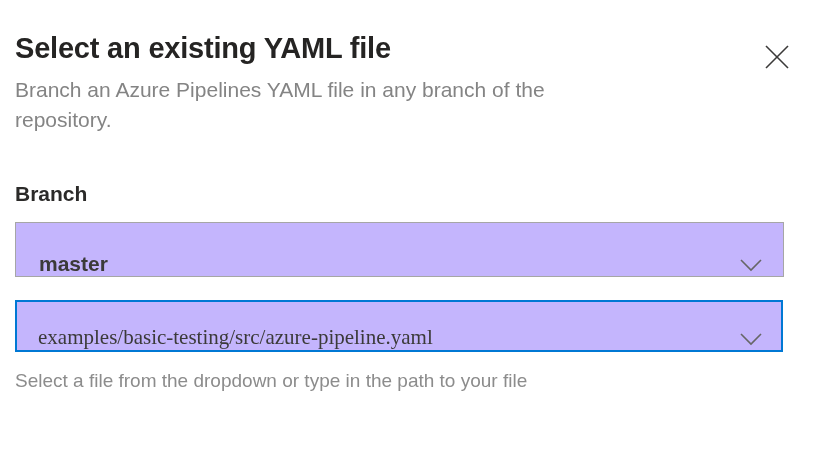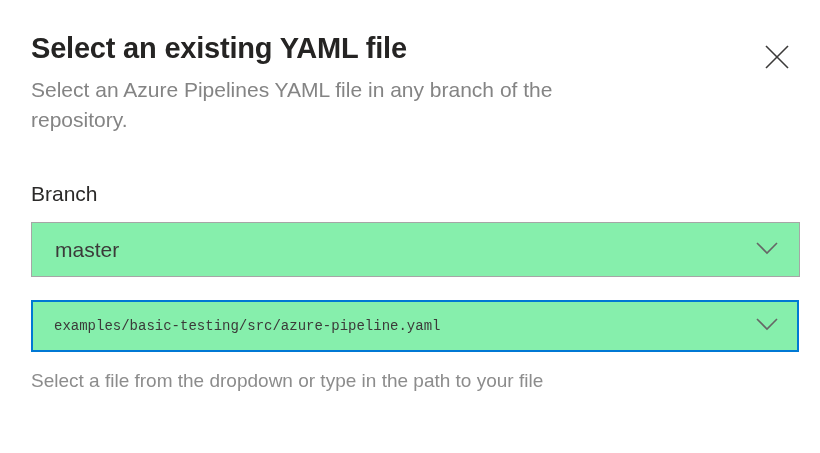--- a/index.html
+++ b/index.html
@@ -7,21 +7,21 @@
     padding: 0;
     background: #ffffff;
     font-family: "Liberation Sans", sans-serif;
   }
   .dialog {
     position: relative;
     width: 816px;
     height: 453px;
     background: #ffffff;
     box-sizing: border-box;
-    padding: 30px 24px 0 31px;
+    padding: 30px 24px 0 15px;
     overflow: hidden;
   }
   .dialog-title {
     margin: 0;
     font-size: 29px;
     line-height: 36px;
     font-weight: 700;
     letter-spacing: -0.2px;
     color: #252423;
   }
@@ -45,38 +45,39 @@
     cursor: pointer;
     display: flex;
     align-items: center;
     justify-content: center;
   }
   .close-button svg {
     display: block;
   }
   .field-group-branch {
     margin-top: 46px;
+    font-weight: bold;
   }
   .field-group-path {
     margin-top: 23px;
   }
   .field-label {
     display: block;
     font-size: 21px;
     line-height: 25px;
     color: #2b2a29;
   }
   .combobox {
     box-sizing: border-box;
     margin-top: 16px;
     width: 769px;
     height: 55px;
-    background: #86efac;
+    background: #c4b5fd;
     display: flex;
-    align-items: center;
+    align-items: flex-end;
     justify-content: space-between;
     padding: 0 21px 0 23px;
     cursor: pointer;
   }
   .combobox-branch {
     border: 1px solid #a6a6a6;
   }
   .combobox-path {
     height: 52px;
     width: 768px;
@@ -88,22 +89,22 @@
     color: #3b3a39;
     white-space: nowrap;
     overflow: hidden;
   }
   .path-input {
     flex: 1;
     border: none;
     outline: none;
     padding: 0;
     margin: 0;
-    font-family: Liberation Mono, monospace;
-    font-size: 14px;
+    font-family: Liberation Serif, serif;
+    font-size: 21px;
     color: #3b3a39;
     background: transparent;
   }
   .chevron {
     flex: none;
     margin-left: 12px;
   }
   .helper-text {
     margin: 17px 0 11px 0;
     font-size: 19px;
@@ -120,21 +121,21 @@
 
   <button class="close-button" aria-label="Close">
     <span>
       <svg width="30" height="30" viewBox="0 0 30 30">
         <line x1="4" y1="4" x2="26" y2="26" stroke="#3b3a39" stroke-width="1.6"></line>
         <line x1="26" y1="4" x2="4" y2="26" stroke="#3b3a39" stroke-width="1.6"></line>
       </svg>
     </span>
   </button>
 
-  <p class="dialog-subtitle">Select an Azure Pipelines YAML file in any branch of the repository.</p>
+  <p class="dialog-subtitle">Branch an Azure Pipelines YAML file in any branch of the repository.</p>
 
   <div class="field-group-branch">
     <label class="field-label">Branch</label>
     <div class="combobox combobox-branch" role="combobox">
       <span class="combobox-value">master</span>
       <span class="chevron">
         <svg width="22" height="13" viewBox="0 0 22 13">
           <polyline points="1,1 11,11 21,1" fill="none" stroke="#666666" stroke-width="1.6"></polyline>
         </svg>
       </span>

